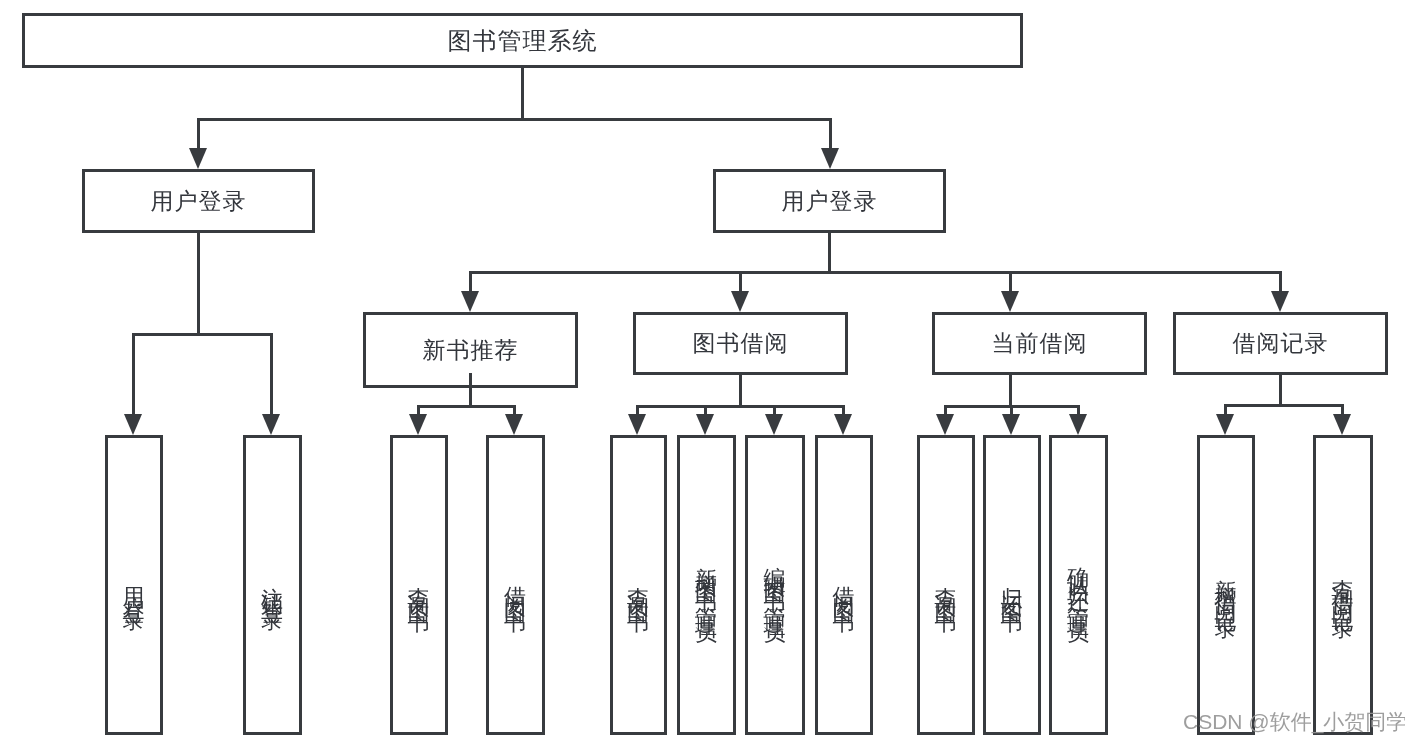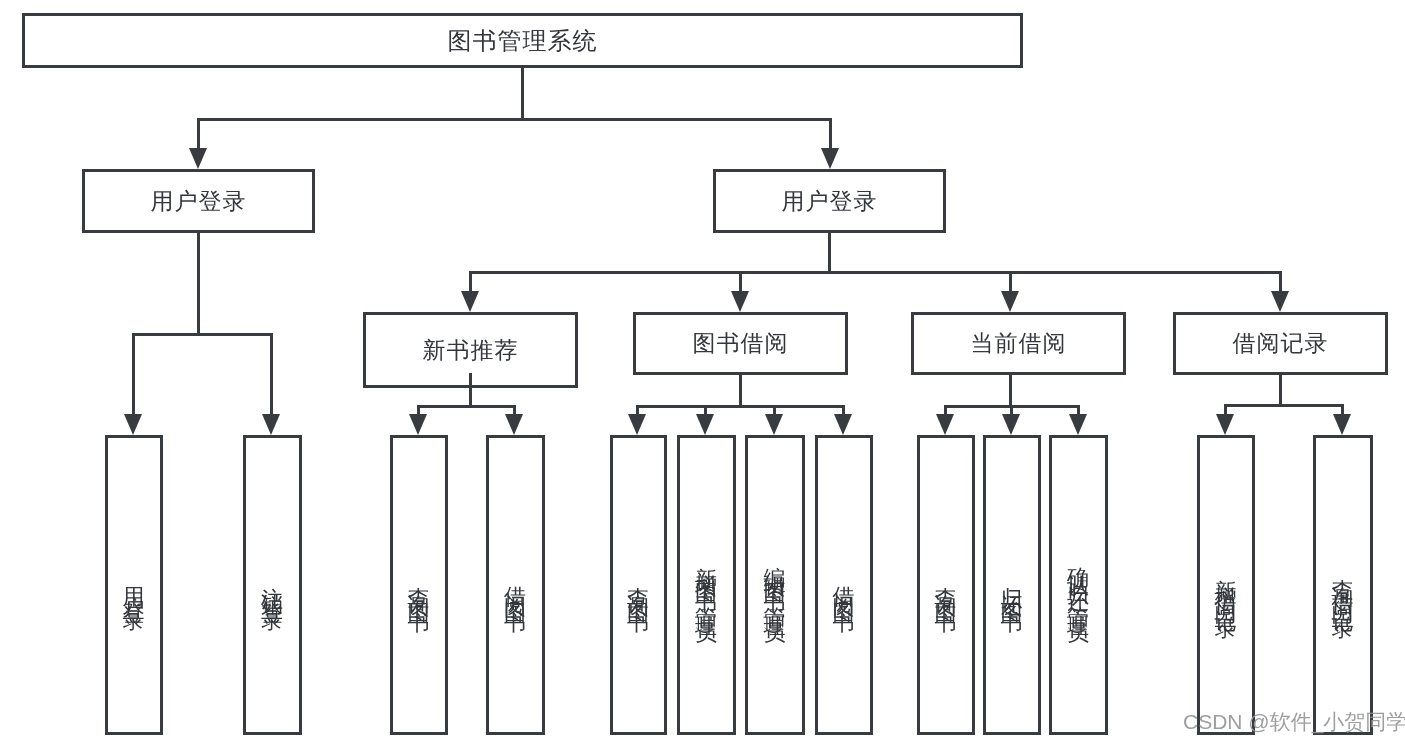--- a/index.html
+++ b/index.html
@@ -44,21 +44,21 @@
   <div class="box h" style="left:713px;top:169px;width:233px;height:64px">
     <span>用户登录</span>
   </div>
 
   <div class="box h" style="left:363px;top:312px;width:215px;height:76px">
     <span>新书推荐</span>
   </div>
   <div class="box h" style="left:633px;top:312px;width:215px;height:63px">
     <span>图书借阅</span>
   </div>
-  <div class="box h" style="left:911px;top:312px;width:215px;height:63px">
+  <div class="box h" style="left:932px;top:312px;width:215px;height:63px">
     <span>当前借阅</span>
   </div>
   <div class="box h" style="left:1173px;top:312px;width:215px;height:63px">
     <span>借阅记录</span>
   </div>
 
   <div class="box v" style="left:105px;top:435px;width:58px;height:300px">
     <span class="vtext">用户登录</span>
   </div>
   <div class="box v" style="left:243px;top:435px;width:59px;height:300px">

